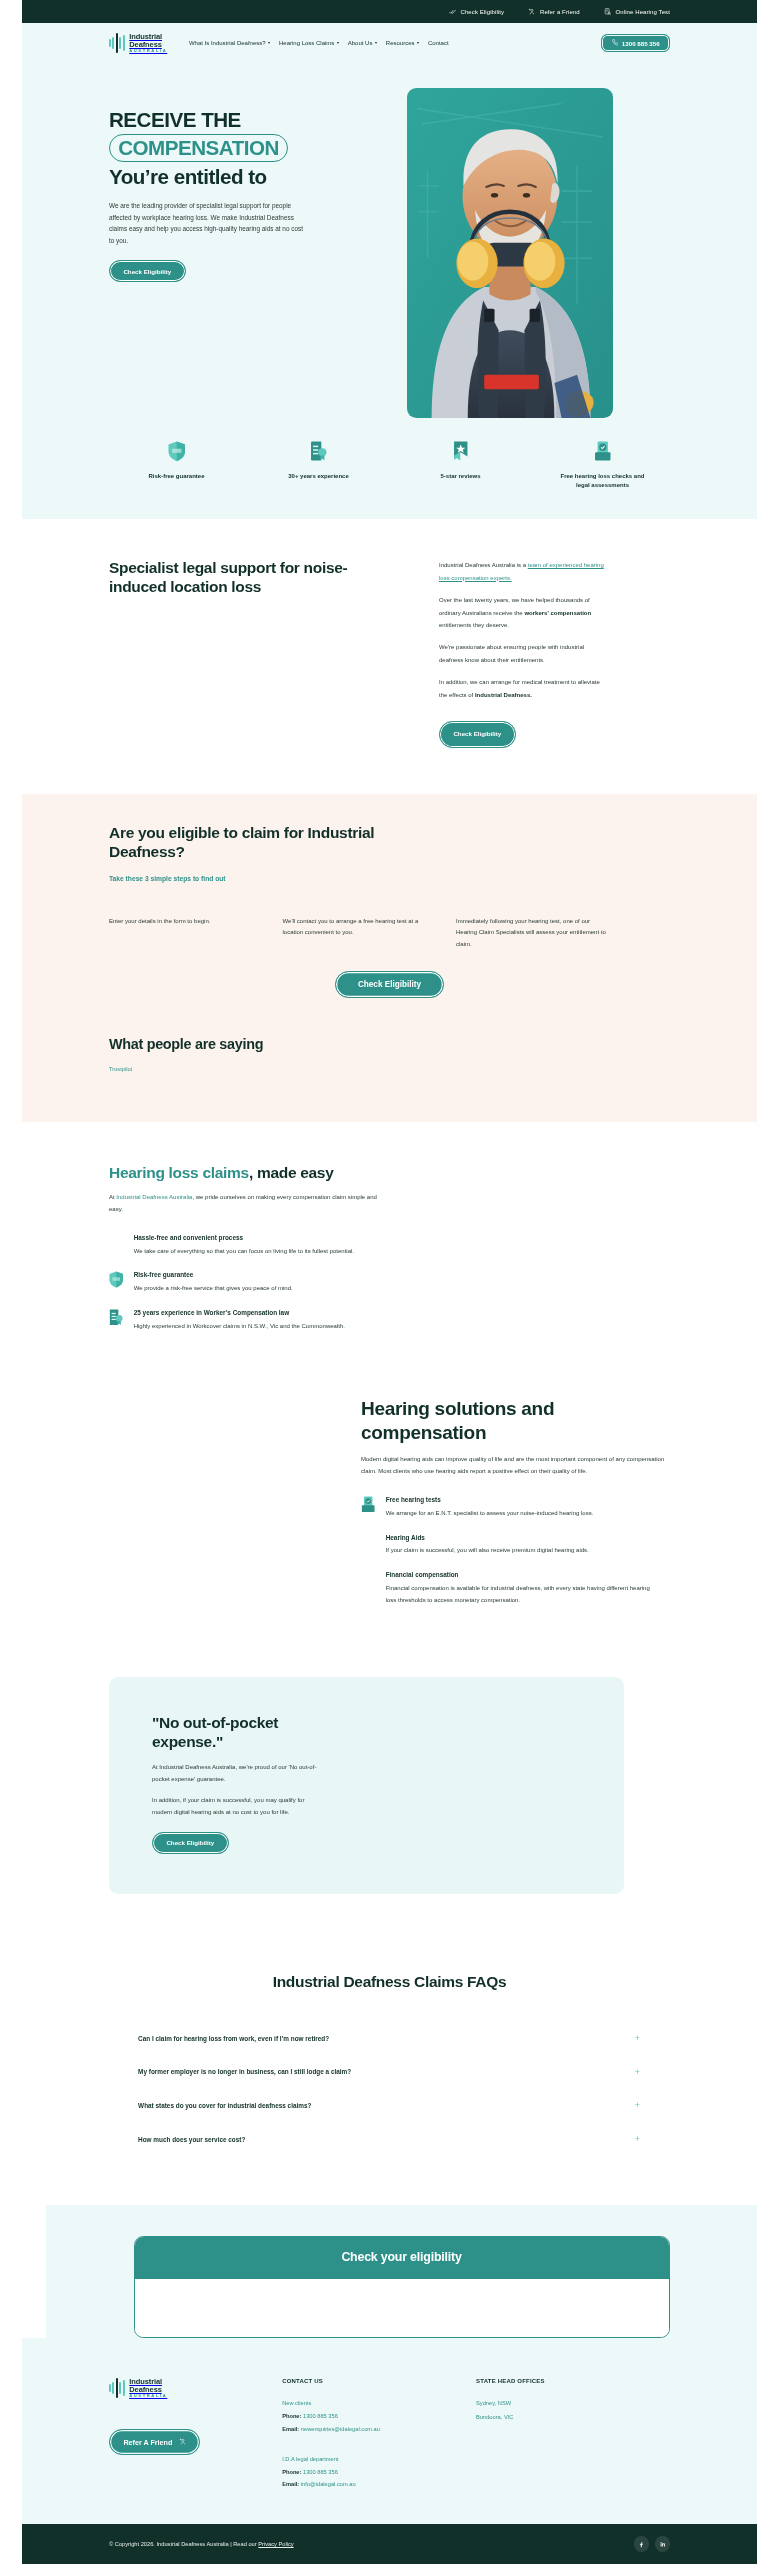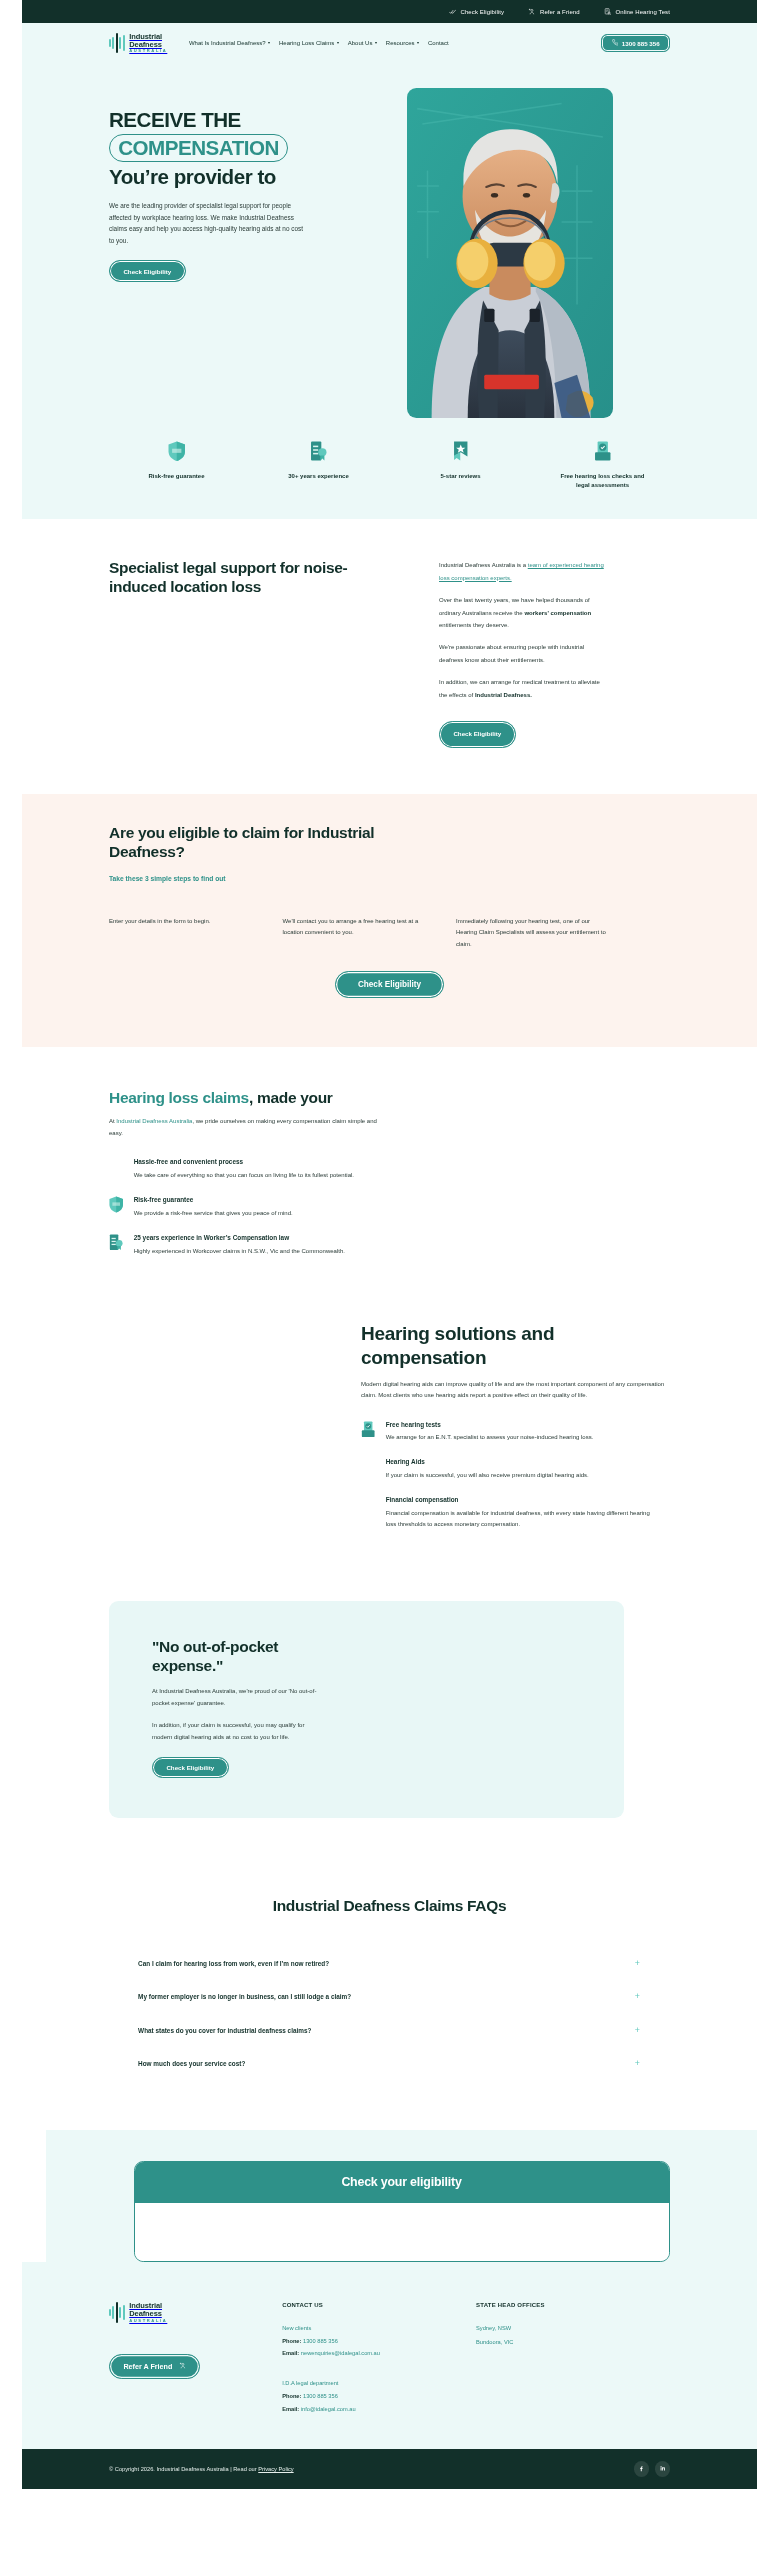--- a/index.html
+++ b/index.html
@@ -227,21 +227,21 @@
       </span>
       <span>1300 885 356</span>
     </a>
   </div>
 
   <section class="hero">
     <div class="hero-left">
       <h1 class="hero-title">
         <span>RECEIVE THE</span><br>
         <span class="pillword">COMPENSATION</span><br>
-        <span>You’re provider to</span>
+        <span>You’re entitled to</span>
       </h1>
       <p class="hero-sub">We are the leading provider of specialist legal support for people affected by workplace hearing loss. We make Industrial Deafness claims easy and help you access high-quality hearing aids at no cost to you.</p>
       <a href="#" class="btn-cta">Check Eligibility</a>
     </div>
     <div class="hero-img">
       <svg viewBox="0 0 400 640" width="206" height="330" preserveAspectRatio="xMidYMid slice" aria-hidden="true">
         <defs>
           <linearGradient id="bg" x1="0" y1="0" x2="1" y2="1">
             <stop offset="0%" stop-color="#2fa59b"></stop>
               <stop offset="100%" stop-color="#27908a"></stop>
@@ -376,25 +376,29 @@
       <span>Take these </span><span>3 simple</span><span> steps to find out</span>
     </div>
     <div class="steps">
       <div class="step">Enter your details in the form to begin.</div>
       <div class="step">We'll contact you to arrange a free hearing test at a location convenient to you.</div>
       <div class="step">Immediately following your hearing test, one of our Hearing Claim Specialists will assess your entitlement to claim.</div>
     </div>
     <div class="center-cta">
       <a href="#" class="btn-cta-lg">Check Eligibility</a>
     </div>
+    <div class="saying">
+      <h2>What people are saying</h2>
+      <a href="#" class="trustpilot">Trustpilot</a>
+    </div>
   </section>
 
   <section class="madeeasy">
     <h2>
-      <span class="t">Hearing loss claims</span><span>, made your</span>
+      <span class="t">Hearing loss claims</span><span>, made easy</span>
     </h2>
     <p class="lead">
       <span>At </span><a href="#">Industrial Deafness Australia</a><span>, we pride ourselves on making every compensation claim simple and easy.</span>
     </p>
     <div class="featlist">
       <div class="feat">
         <span class="ficon"></span>
         <div>
           <h3>Hassle-free and convenient process</h3>
           <p>We take care of everything so that you can focus on living life to its fullest potential.</p>

